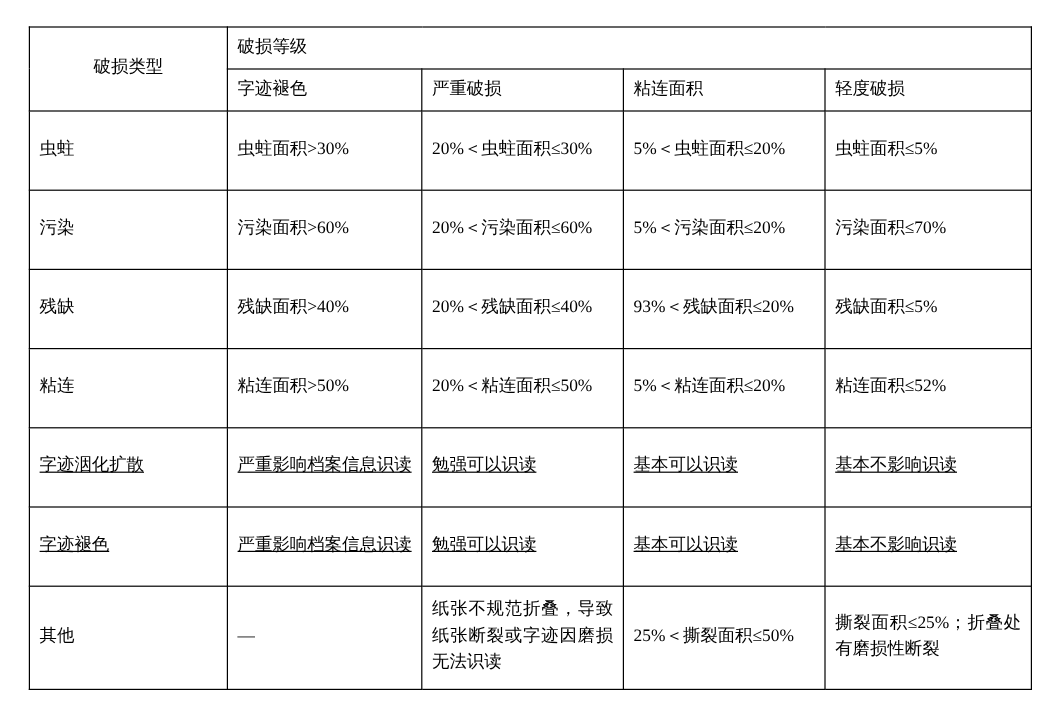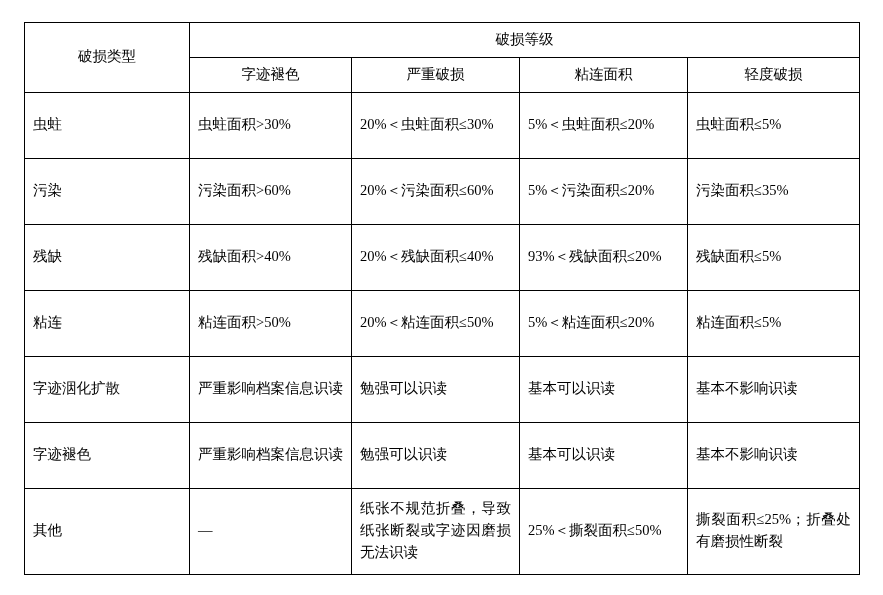--- a/index.html
+++ b/index.html
@@ -37,40 +37,41 @@
     padding: 6px 8px;
     box-sizing: border-box;
   }
   .col-type  { width: 165px; }
   .col-a     { width: 162px; }
   .col-b     { width: 168px; }
   .col-c     { width: 168px; }
   .col-d     { width: 172px; }
 
   .head-cell {
-    text-align: center;
+    text-align: left;
     height: 34px;
   }
   .head-type {
     text-align: center;
     margin-left: 48px;
   }
   .cell-center {
     text-align: left;
     margin-left: 15px;
   }
   .cell-justify {
     text-align: justify;
     text-align-last: left;
   }
   .row-body td {
     height: 66px;
   }
   .row-tall td {
     height: 66px;
+    text-decoration: underline;
   }
   .row-last td {
     height: 86px;
   }
 </style>
 </head>
 <body>
 
 <div class="page">
   <table class="damage-table">
@@ -99,37 +100,37 @@
         <td class="cell-justify">20%＜虫蛀面积≤30%</td>
         <td class="cell-justify">5%＜虫蛀面积≤20%</td>
         <td class="cell-center">虫蛀面积≤5%</td>
       </tr>
 
       <tr class="row-body">
         <td class="cell-center">污染</td>
         <td class="cell-center">污染面积&gt;60%</td>
         <td class="cell-justify">20%＜污染面积≤60%</td>
         <td class="cell-justify">5%＜污染面积≤20%</td>
-        <td class="cell-center">污染面积≤35%</td>
+        <td class="cell-center">污染面积≤70%</td>
       </tr>
 
       <tr class="row-body">
         <td class="cell-center">残缺</td>
         <td class="cell-center">残缺面积&gt;40%</td>
         <td class="cell-justify">20%＜残缺面积≤40%</td>
         <td class="cell-justify">93%＜残缺面积≤20%</td>
         <td class="cell-center">残缺面积≤5%</td>
       </tr>
 
       <tr class="row-body">
         <td class="cell-center">粘连</td>
         <td class="cell-center">粘连面积&gt;50%</td>
         <td class="cell-justify">20%＜粘连面积≤50%</td>
         <td class="cell-justify">5%＜粘连面积≤20%</td>
-        <td class="cell-center">粘连面积≤5%</td>
+        <td class="cell-center">粘连面积≤52%</td>
       </tr>
 
       <tr class="row-tall">
         <td class="cell-center">字迹洇化扩散</td>
         <td class="cell-justify">严重影响档案信息识读</td>
         <td class="cell-center">勉强可以识读</td>
         <td class="cell-center">基本可以识读</td>
         <td class="cell-center">基本不影响识读</td>
       </tr>
 

